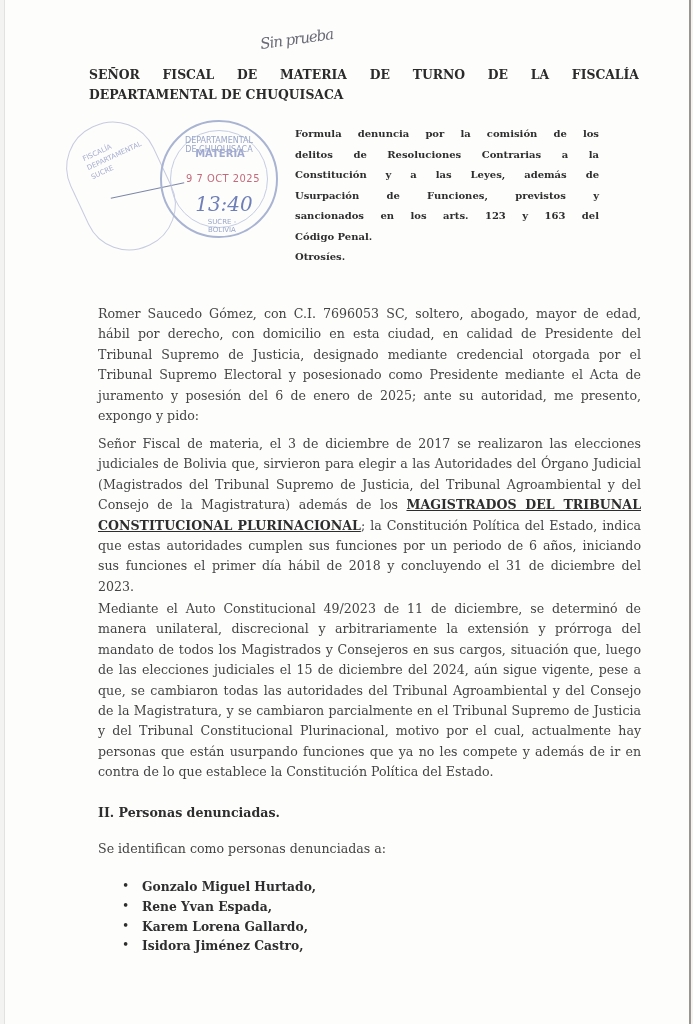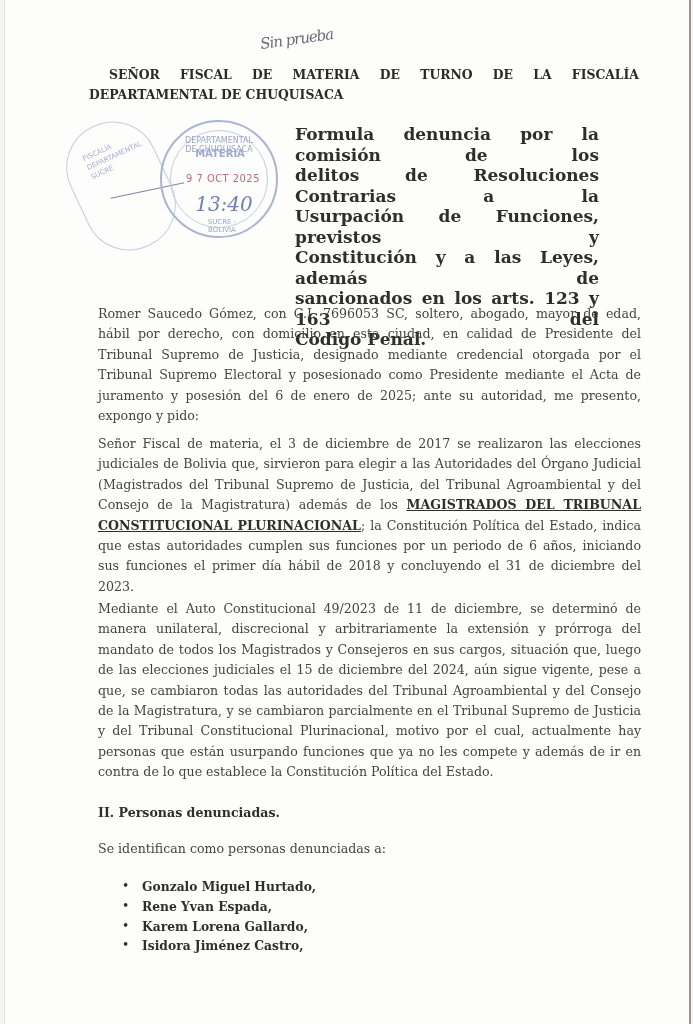--- a/index.html
+++ b/index.html
@@ -20,21 +20,21 @@
     position: absolute; left: 255px; top: 30px;
     font-family: "DejaVu Serif", serif; font-style: italic;
     font-size: 15px; color: #6b6b78; transform: rotate(-8deg);
     letter-spacing: -1px;
   }
   .header-title {
     position: absolute; left: 84px; top: 65px; width: 550px;
     font-weight: bold; font-size: 12.4px; line-height: 20px;
     color: #2a2a2a;
   }
-  .header-title .l1 { display: flex; justify-content: space-between; margin-left: 20px; }
+  .header-title .l1 { display: flex; justify-content: space-between; }
   .stamp-area { position: absolute; left: 10px; top: 110px; width: 280px; height: 150px; }
   .seal-circle {
     position: absolute; left: 145px; top: 10px; width: 118px; height: 118px;
     border: 2px solid #a9b4d3; border-radius: 50%;
     box-sizing: border-box;
   }
   .seal-inner {
     position: absolute; left: 8px; top: 8px; right: 8px; bottom: 8px;
     border: 1px solid #c5cde4; border-radius: 50%;
   }
@@ -67,21 +67,21 @@
   .side-stamp-text {
     position: absolute; left: 22px; top: 20px; width: 50px;
     font-family: "DejaVu Sans", sans-serif; font-size: 7px; color: #a6add0; line-height: 10px;
   }
   .sig-line {
     position: absolute; left: 95px; top: 80px; width: 75px; height: 1px;
     background: #7d86a8; transform: rotate(-12deg);
   }
   .summary {
     position: absolute; left: 290px; top: 124px; width: 304px;
-    font-weight: bold; font-size: 17px; line-height: 20.5px;
+    font-weight: bold; font-size: 10px; line-height: 20.5px;
     text-align: justify; color: #2e2e2e;
   }
   .summary div { text-align: justify; }
   .body-text {
     position: absolute; left: 93px; width: 543px;
     font-size: 12.6px; line-height: 20.4px; color: #444;
     text-align: justify;
   }
   .p1 { top: 272px; margin-top: 32px; }
   .h1 { position: absolute; left: 93px; top: 405px; font-weight: bold; font-size: 12.6px; color: #2e2e2e; }
@@ -130,24 +130,25 @@
       <div class="seal-received">MATERIA</div>
       <div class="seal-date">9 7 OCT 2025</div>
       <div class="seal-time">13:40</div>
       <div class="seal-bottom">SUCRE - BOLIVIA</div>
     </div>
   </div>
 
   <div class="summary">
     <div style="text-align-last: justify;">Formula denuncia por la comisión de los</div>
     <div style="text-align-last: justify;">delitos de Resoluciones Contrarias a la</div>
+    <div style="text-align-last: justify;">Constitución y a las Leyes, además de</div>
     <div style="text-align-last: justify;">Usurpación de Funciones, previstos y</div>
-    <div style="text-align-last: justify;">Constitución y a las Leyes, además de</div>
     <div style="text-align-last: justify;">sancionados en los arts. 123 y 163 del</div>
     <div>Código Penal.</div>
+    <div>Otrosíes.</div>
   </div>
 
   <div class="body-text p1">Romer Saucedo Gómez, con C.I. 7696053 SC, soltero, abogado, mayor de edad, hábil por derecho, con domicilio en esta ciudad, en calidad de Presidente del Tribunal Supremo de Justicia, designado mediante credencial otorgada por el Tribunal Supremo Electoral y posesionado como Presidente mediante el Acta de juramento y posesión del 6 de enero de 2025; ante su autoridad, me presento, expongo y pido:</div>
 
 
   <div class="body-text p2">
     <span>Señor Fiscal de materia, el 3 de diciembre de 2017 se realizaron las elecciones judiciales de Bolivia que, sirvieron para elegir a las Autoridades del Órgano Judicial (Magistrados del Tribunal Supremo de Justicia, del Tribunal Agroambiental y del Consejo de la Magistratura) además de los </span><span class="underline-bold">MAGISTRADOS DEL TRIBUNAL CONSTITUCIONAL PLURINACIONAL</span><span>; la Constitución Política del Estado, indica que estas autoridades cumplen sus funciones por un periodo de 6 años, iniciando sus funciones el primer día hábil de 2018 y concluyendo el 31 de diciembre del 2023.</span>
   </div>
 
   <div class="body-text p3">Mediante el Auto Constitucional 49/2023 de 11 de diciembre, se determinó de manera unilateral, discrecional y arbitrariamente la extensión y prórroga del mandato de todos los Magistrados y Consejeros en sus cargos, situación que, luego de las elecciones judiciales el 15 de diciembre del 2024, aún sigue vigente, pese a que, se cambiaron todas las autoridades del Tribunal Agroambiental y del Consejo de la Magistratura, y se cambiaron parcialmente en el Tribunal Supremo de Justicia y del Tribunal Constitucional Plurinacional, motivo por el cual, actualmente hay personas que están usurpando funciones que ya no les compete y además de ir en contra de lo que establece la Constitución Política del Estado.</div>

